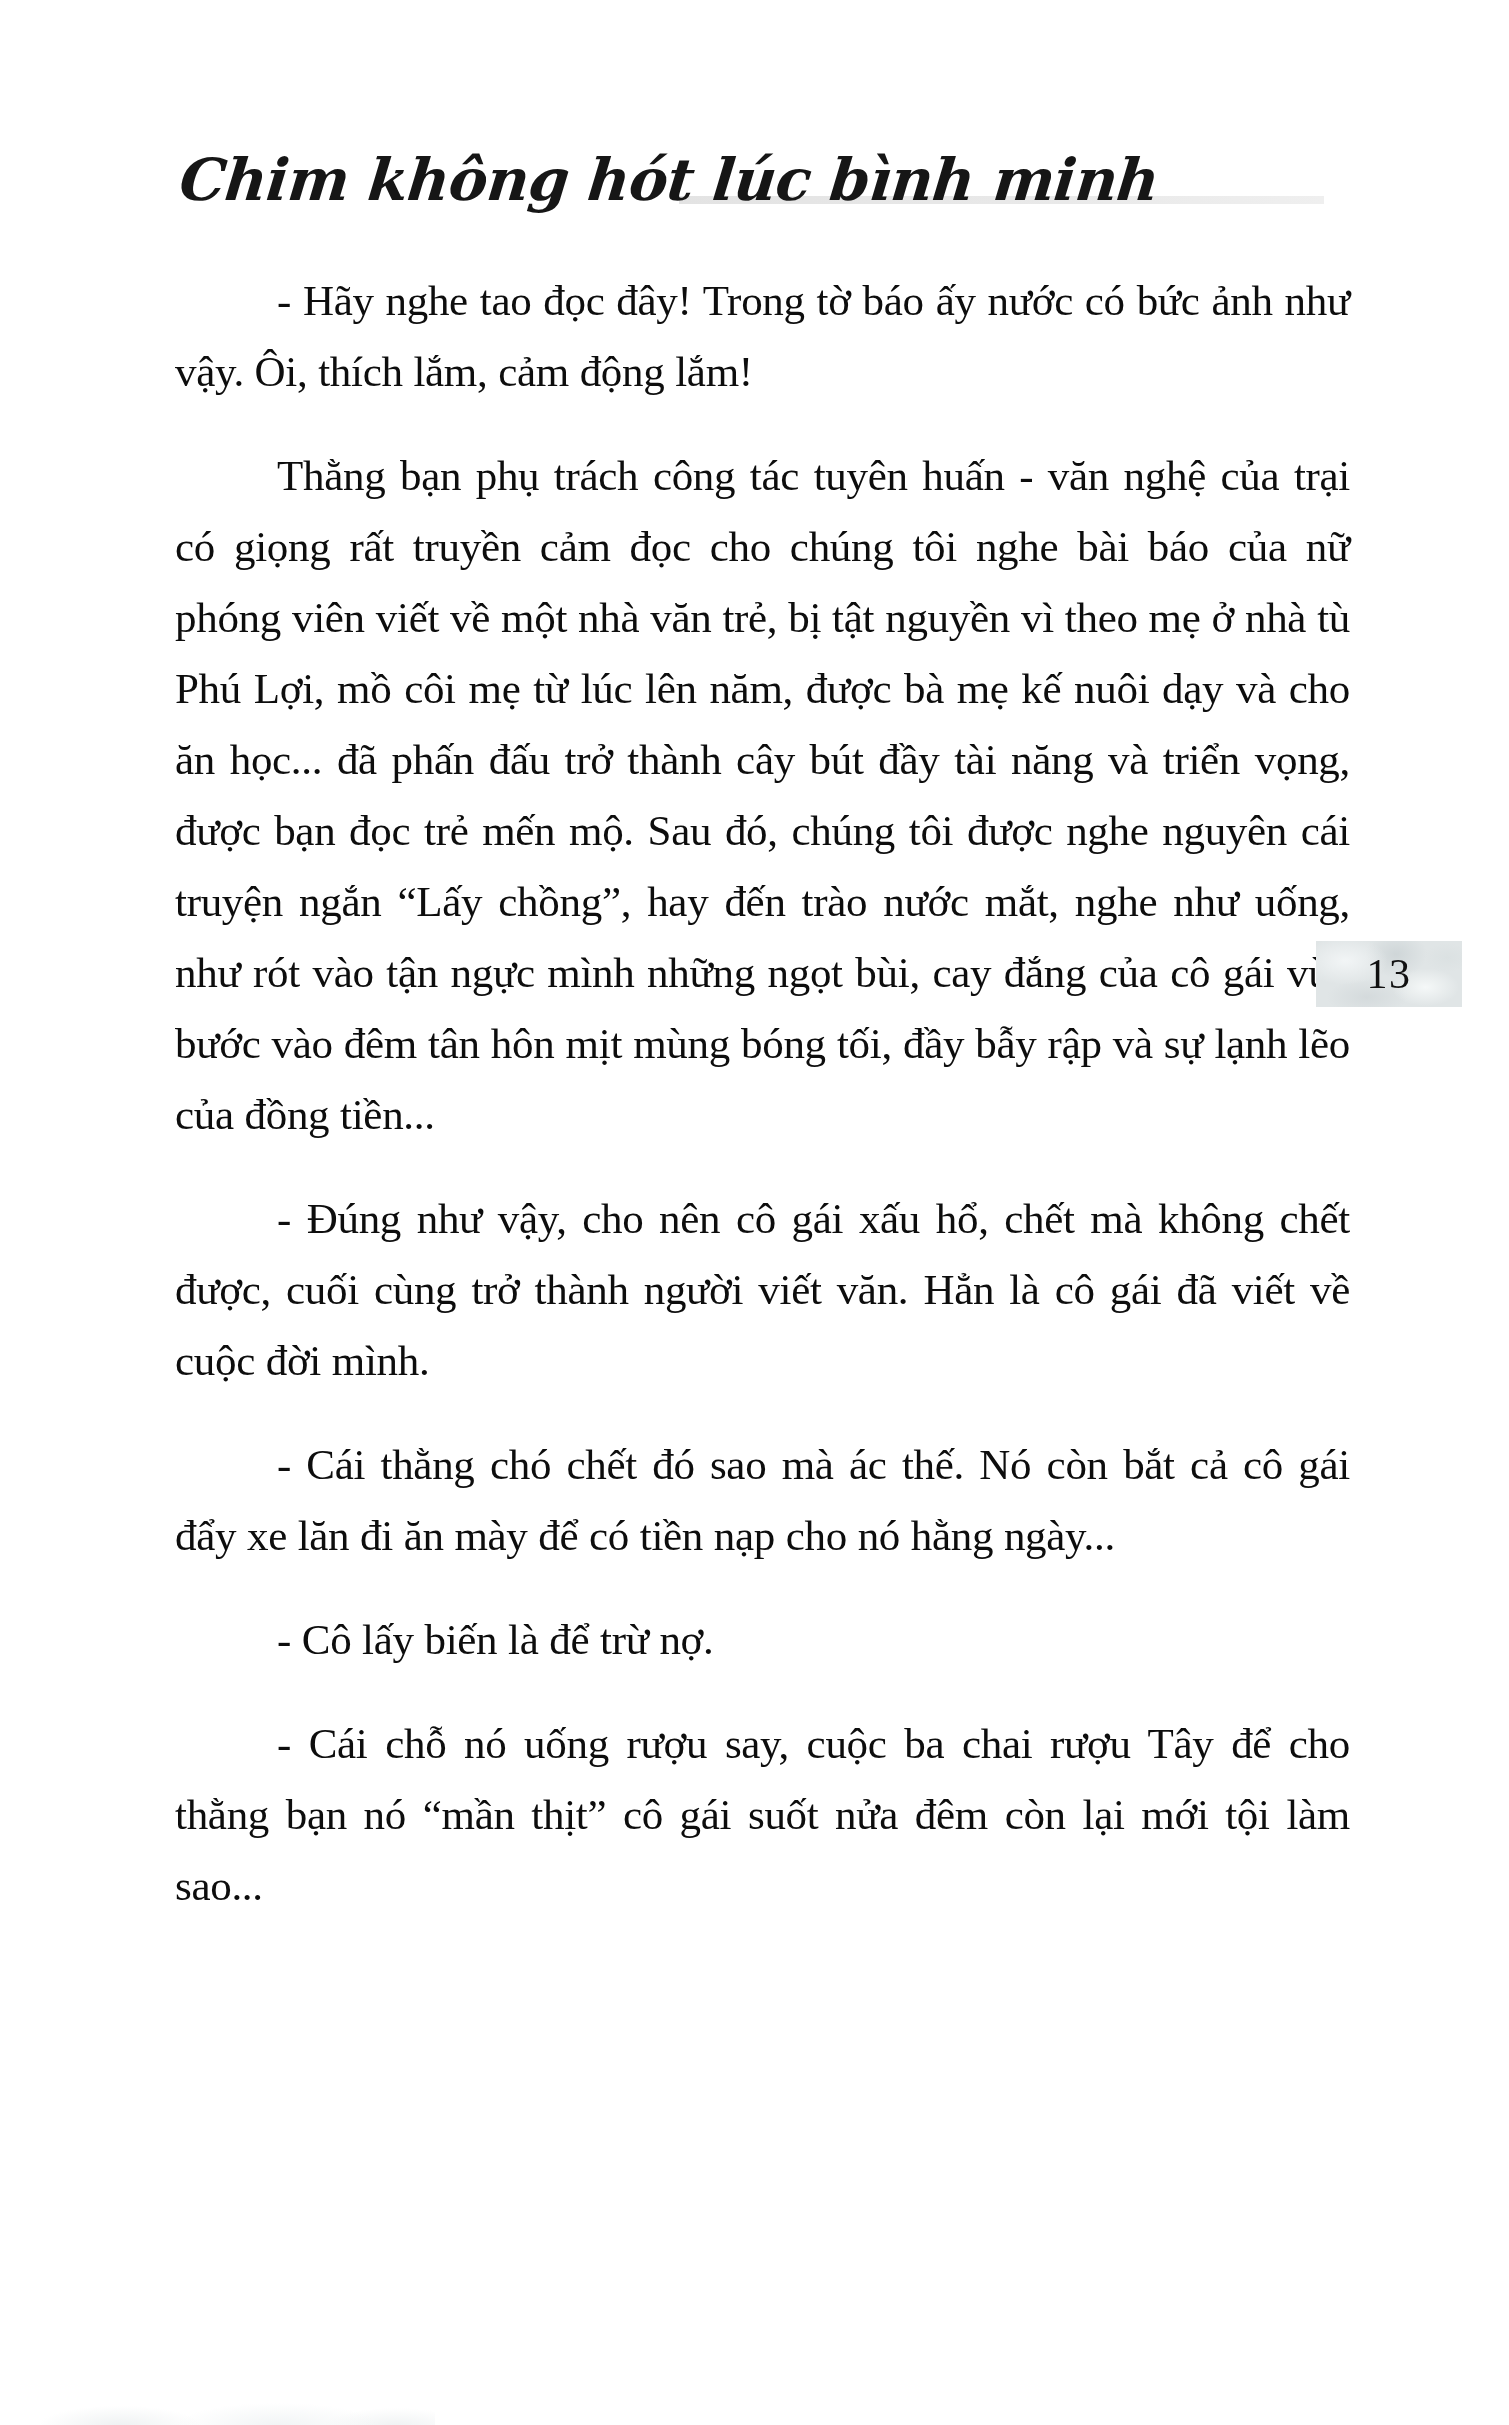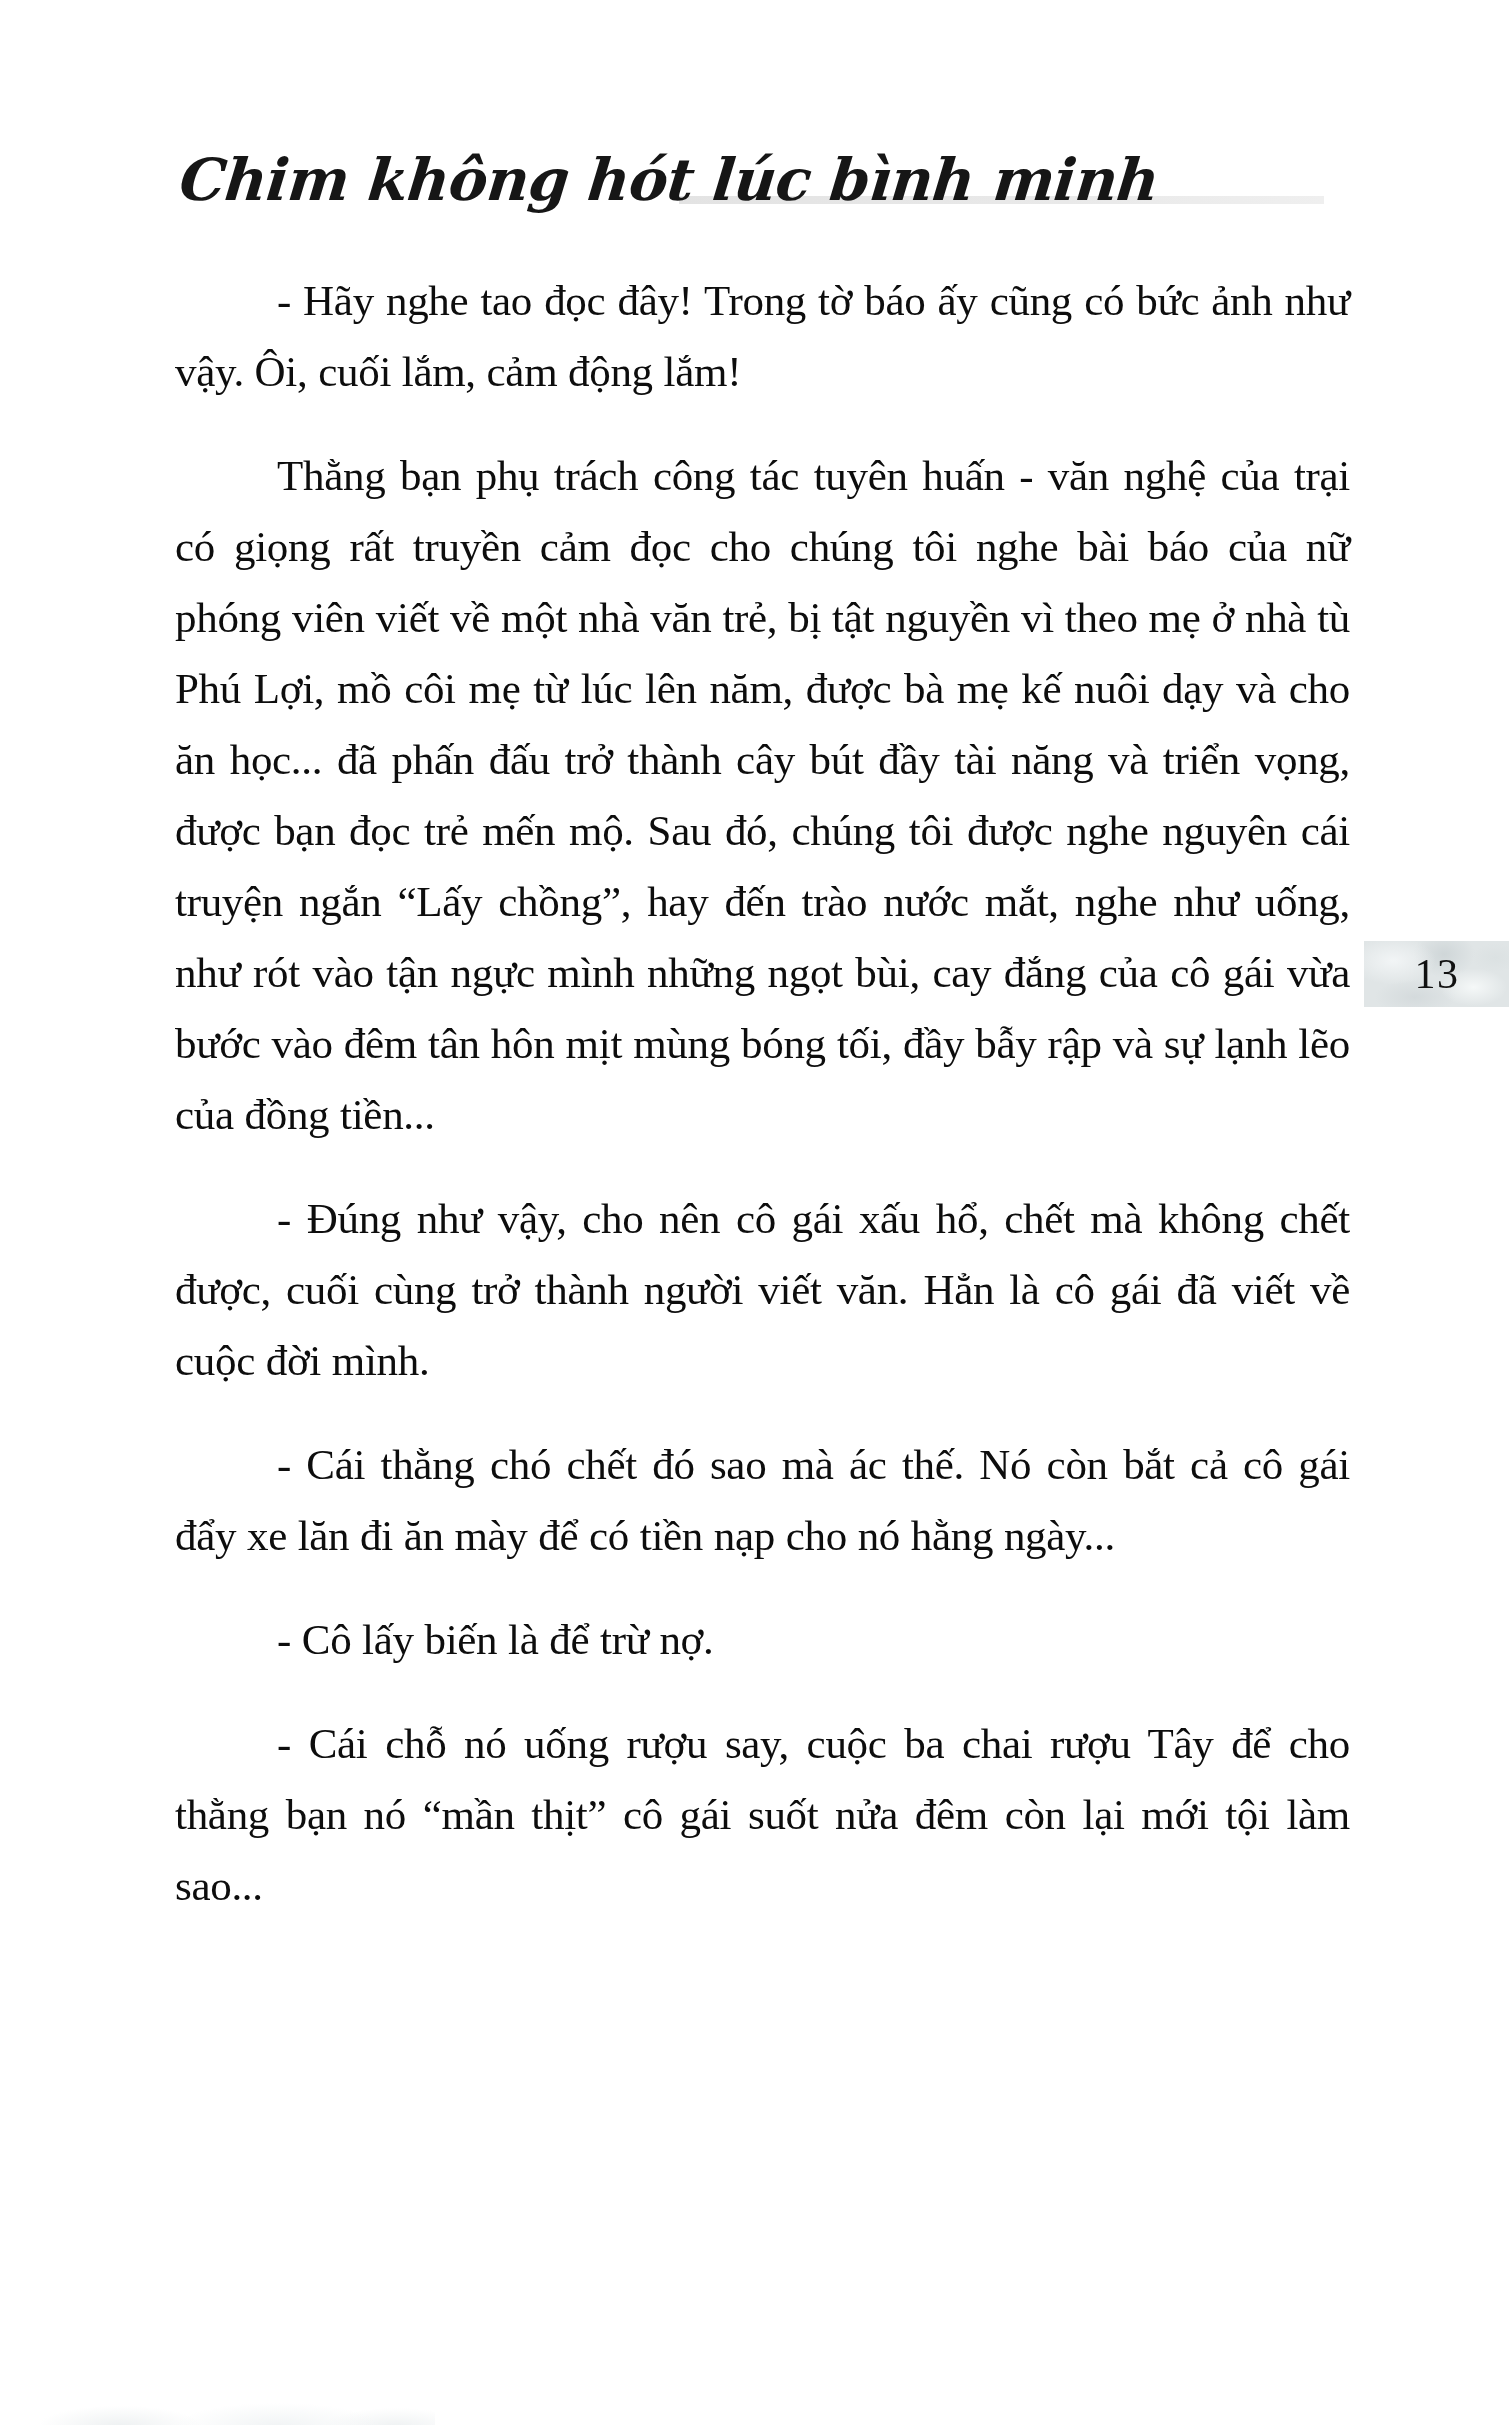--- a/index.html
+++ b/index.html
@@ -60,21 +60,21 @@
     line-height: 71px;
     text-align: justify;
     text-indent: 102px;
     word-spacing: 0.3px;
     letter-spacing: -0.3px;
   }
 
   
   .page-num-block {
     position: absolute;
-    left: 1364px;
+    left: 1316px;
     top: 941px;
     width: 146px;
     height: 66px;
     display: flex;
     align-items: center;
     justify-content: center;
     background-color: #e0e5e6;
     background-image:
       radial-gradient(ellipse 61px 34px at 20% 30%, #f2f5f6 0%, rgba(242,245,246,0) 70%),
       radial-gradient(ellipse 48px 27px at 75% 70%, #f5f8f8 0%, rgba(245,248,248,0) 70%),
@@ -103,21 +103,21 @@
 </style>
 </head>
 <body>
 
 <div class="header">
   <div class="header-rule"></div>
   <div class="header-title">Chim không hót lúc bình minh</div>
 </div>
 
 <div class="text-block">
-  <p>- Hãy nghe tao đọc đây! Trong tờ báo ấy cũng có bức ảnh như vậy. Ôi, cuối lắm, cảm động lắm!</p>
+  <p>- Hãy nghe tao đọc đây! Trong tờ báo ấy nước có bức ảnh như vậy. Ôi, thích lắm, cảm động lắm!</p>
   <p>Thằng bạn phụ trách công tác tuyên huấn - văn nghệ của trại có giọng rất truyền cảm đọc cho chúng tôi nghe bài báo của nữ phóng viên viết về một nhà văn trẻ, bị tật nguyền vì theo mẹ ở nhà tù Phú Lợi, mồ côi mẹ từ lúc lên năm, được bà mẹ kế nuôi dạy và cho ăn học... đã phấn đấu trở thành cây bút đầy tài năng và triển vọng, được bạn đọc trẻ mến mộ. Sau đó, chúng tôi được nghe nguyên cái truyện ngắn “Lấy chồng”, hay đến trào nước mắt, nghe như uống, như rót vào tận ngực mình những ngọt bùi, cay đắng của cô gái vừa bước vào đêm tân hôn mịt mùng bóng tối, đầy bẫy rập và sự lạnh lẽo của đồng tiền...</p>
   <p>- Đúng như vậy, cho nên cô gái xấu hổ, chết mà không chết được, cuối cùng trở thành người viết văn. Hẳn là cô gái đã viết về cuộc đời mình.</p>
   <p>- Cái thằng chó chết đó sao mà ác thế. Nó còn bắt cả cô gái đẩy xe lăn đi ăn mày để có tiền nạp cho nó hằng ngày...</p>
   <p>- Cô lấy biến là để trừ nợ.</p>
   <p>- Cái chỗ nó uống rượu say, cuộc ba chai rượu Tây để cho thằng bạn nó “mần thịt” cô gái suốt nửa đêm còn lại mới tội làm sao...</p>
 </div>
 
 <div class="page-num-block">
   <span class="page-num">13</span>
 </div>

